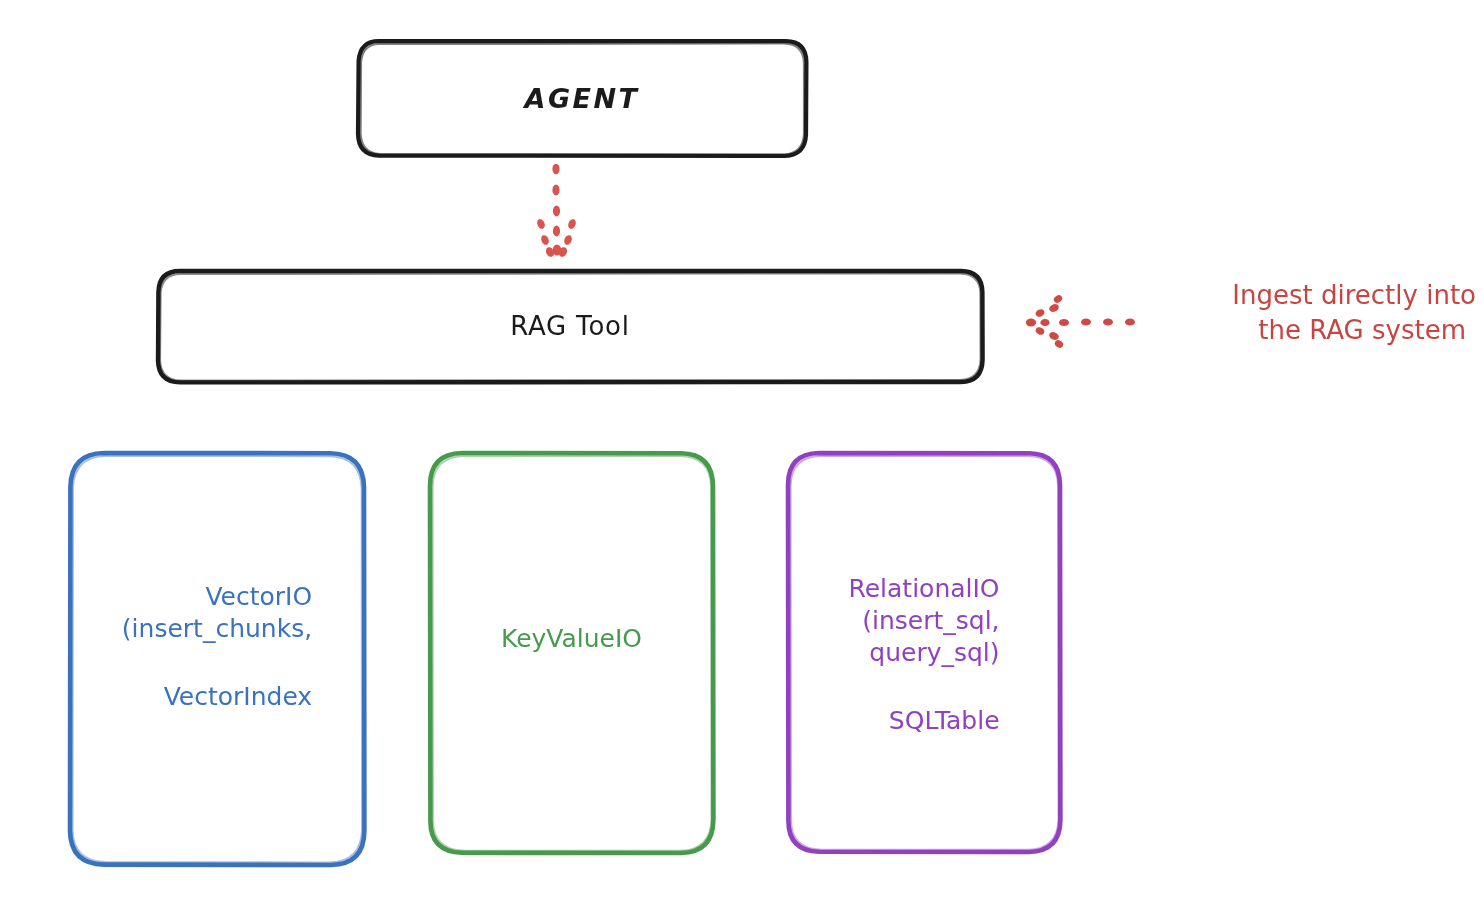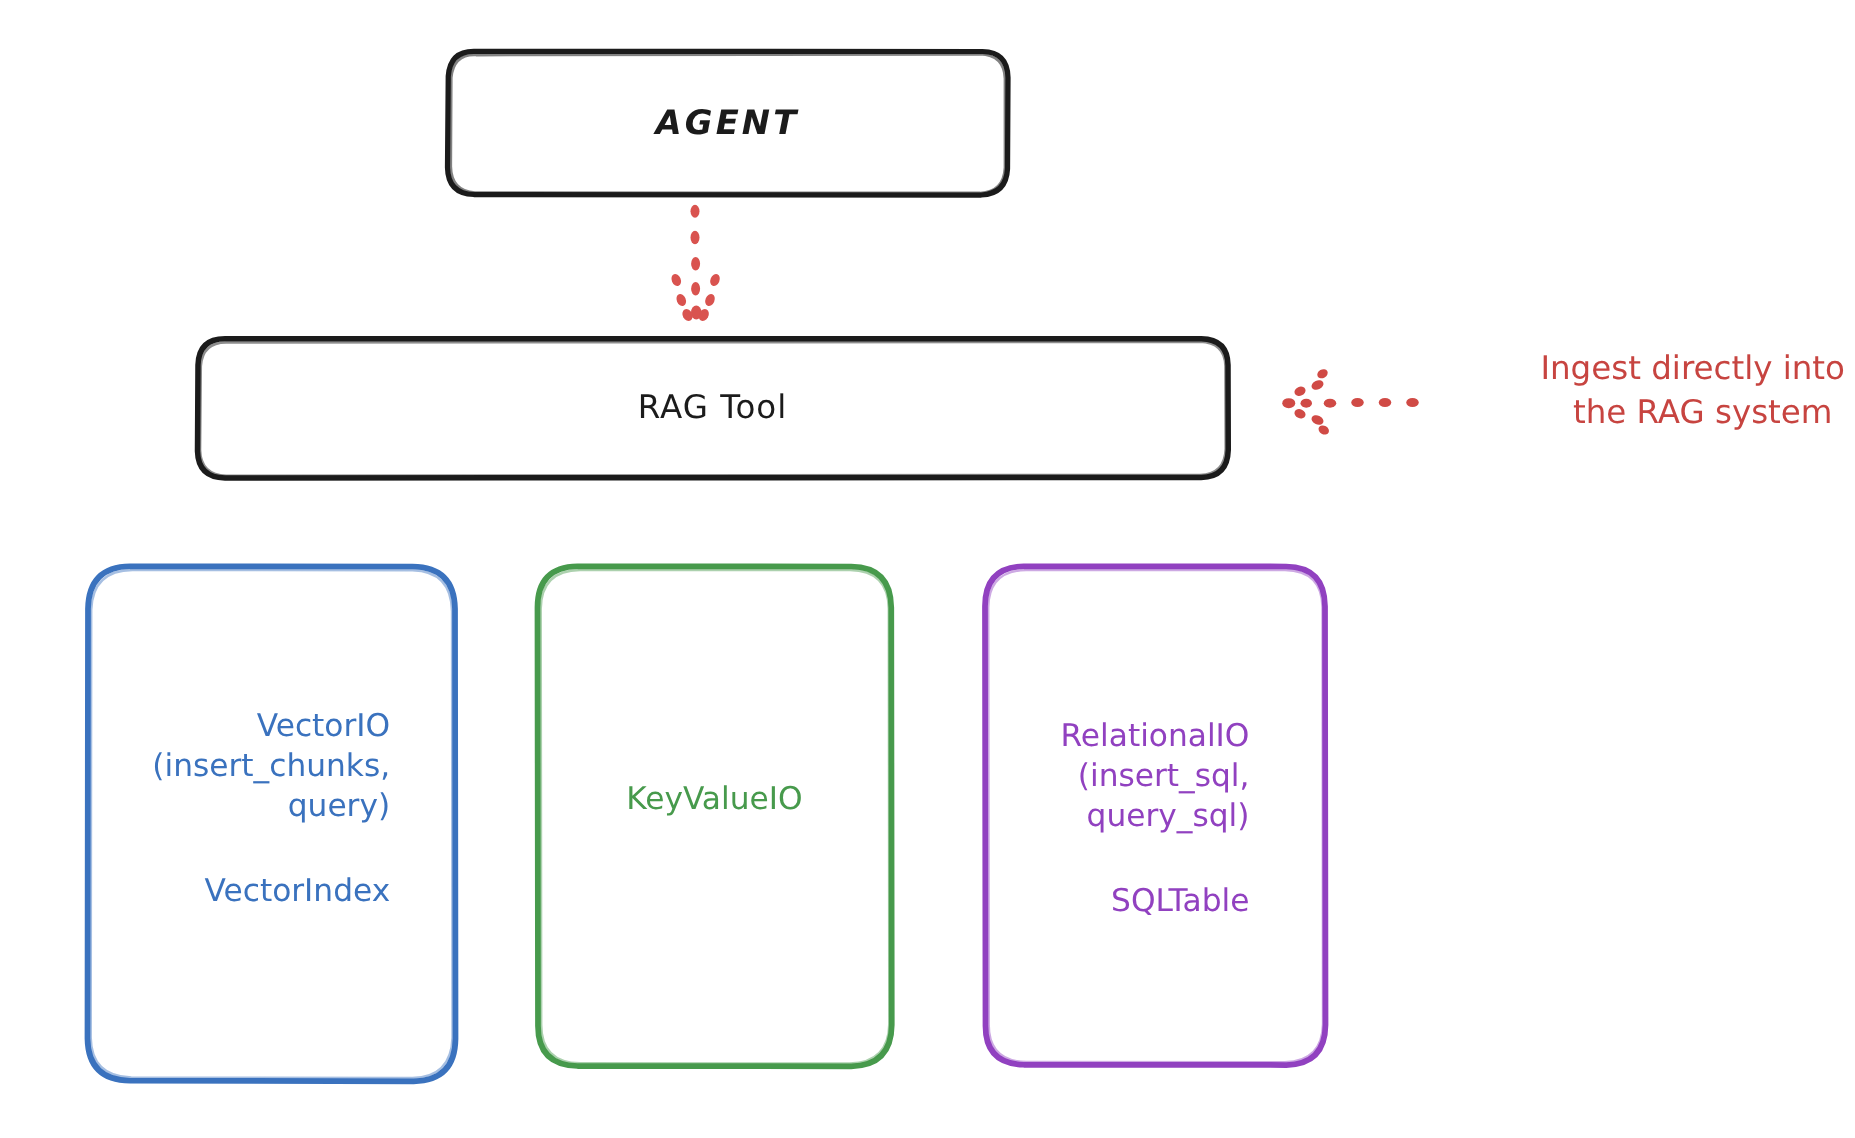--- a/index.html
+++ b/index.html
@@ -200,21 +200,20 @@
 </div>
 
 <div class="node" id="rag-node">
   <span class="node-title">RAG Tool</span>
 </div>
 
 <div class="node leaf" id="vector-node">
   <div class="leaf-wrap">
     <span class="leaf-block leaf-iface">VectorIO</span>
     <span class="leaf-block leaf-iface">(insert_chunks,</span>
-    <span class="leaf-block leaf-iface">query)</span>
     <span class="leaf-block leaf-index">VectorIndex</span>
   </div>
 </div>
 
 <div class="node leaf" id="keyvalue-node">
   <div class="leaf-wrap">
     <span class="leaf-block leaf-iface">KeyValueIO</span>
   </div>
 </div>
 

